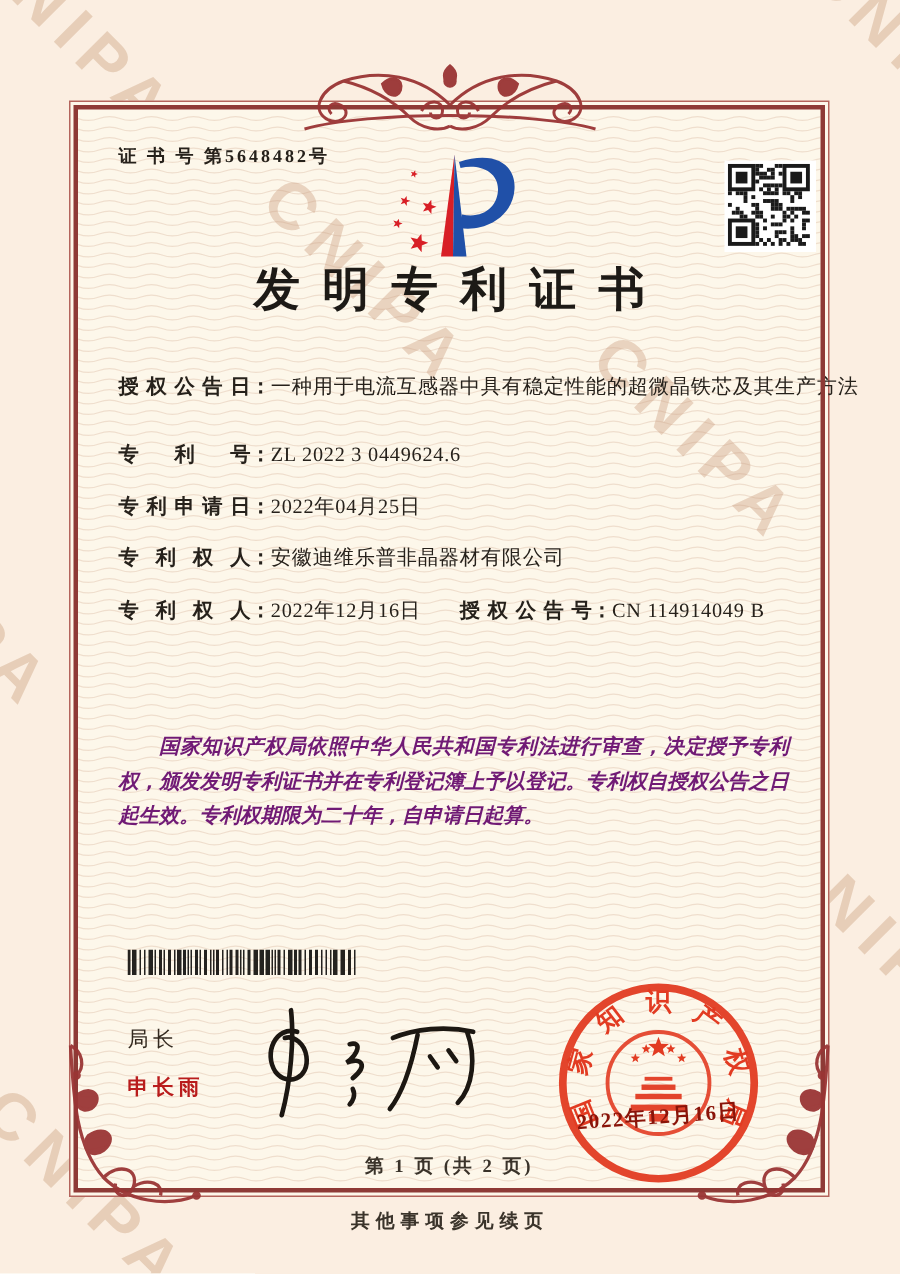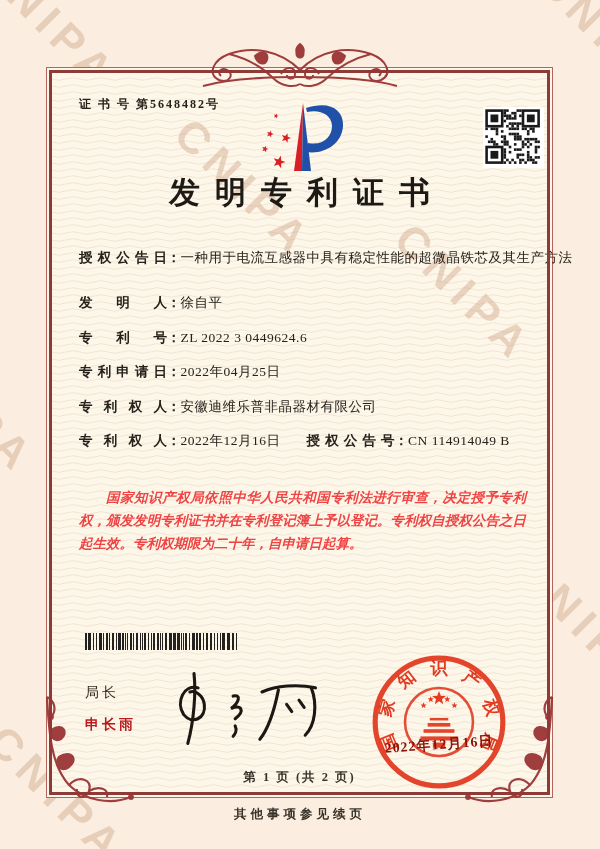--- a/index.html
+++ b/index.html
@@ -36,21 +36,21 @@
 
   .fields{position:absolute;left:32px;top:180px;right:24px;font-size:13.5px;line-height:19px;}
   .row{margin-bottom:15.5px;white-space:nowrap;}
   .row-first{margin-bottom:26px;}
   .row .label{display:inline-block;width:88px;text-align:justify;text-align-last:justify;font-weight:bold;vertical-align:top;}
   .row .colon{font-weight:bold;}
   .row .value{font-weight:normal;letter-spacing:0.5px;text-align:center;}
   .grant-pair2{margin-left:26px;}
 
   .paras{position:absolute;left:32px;top:418px;right:26px;font-size:13.5px;line-height:23px;
-         font-style:italic;font-weight:bold;color:#ef4444;}
+         font-style:italic;font-weight:bold;color:#701a75;}
   .paras p{margin:0;text-indent:2em;text-align:justify;}
 
   .barcode{position:absolute;left:38px;top:565px;width:155px;height:17px;}
 
   .director-label{position:absolute;left:38px;top:616px;font-size:14px;font-weight:normal;letter-spacing:3px;
                   font-family:"Liberation Sans","DejaVu Sans",sans-serif;color:#33291f;}
   .director-name{position:absolute;left:38px;top:648px;font-size:14px;font-weight:bold;letter-spacing:3px;
                  font-family:"Liberation Sans","DejaVu Sans",sans-serif;color:#b91c1c;}
   .signature{position:absolute;left:112px;top:593px;width:175px;height:98px;}
 
@@ -385,23 +385,20 @@
           <rect x="5.5" y="41.9" width="7.800000000000001" height="7.800000000000001" fill="#1a1a1a"></rect>
         </svg>
 
       <div class="title">发明专利证书</div>
 
       <div class="fields">
         <div class="row row-first">
           <span class="label">授权公告日</span><span class="colon">：</span><span class="value">一种用于电流互感器中具有稳定性能的超微晶铁芯及其生产方法</span>
         </div>
         <div class="row">
-          <span class="label">发明人</span><span class="colon">：</span><span class="value">徐自平</span>
-        </div>
-        <div class="row">
           <span class="label">专利号</span><span class="colon">：</span><span class="value">ZL 2022 3 0449624.6</span>
         </div>
         <div class="row">
           <span class="label">专利申请日</span><span class="colon">：</span><span class="value">2022年04月25日</span>
         </div>
         <div class="row">
           <span class="label">专利权人</span><span class="colon">：</span><span class="value">安徽迪维乐普非晶器材有限公司</span>
         </div>
         <div class="row">
           <span class="label">专利权人</span><span class="colon">：</span><span class="value">2022年12月16日</span><span class="grant-pair2"><span class="label">授权公告号</span><span class="colon">：</span><span class="value">CN 114914049 B</span></span>

